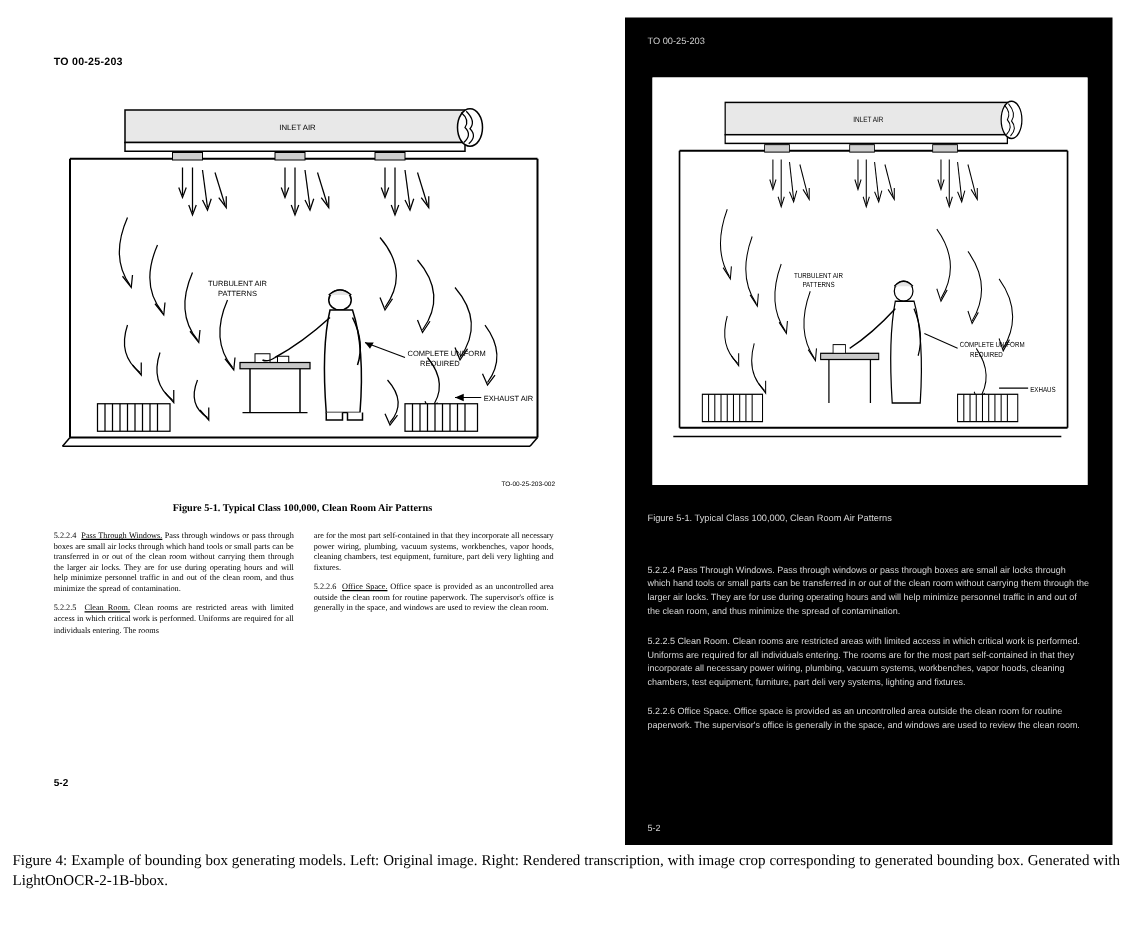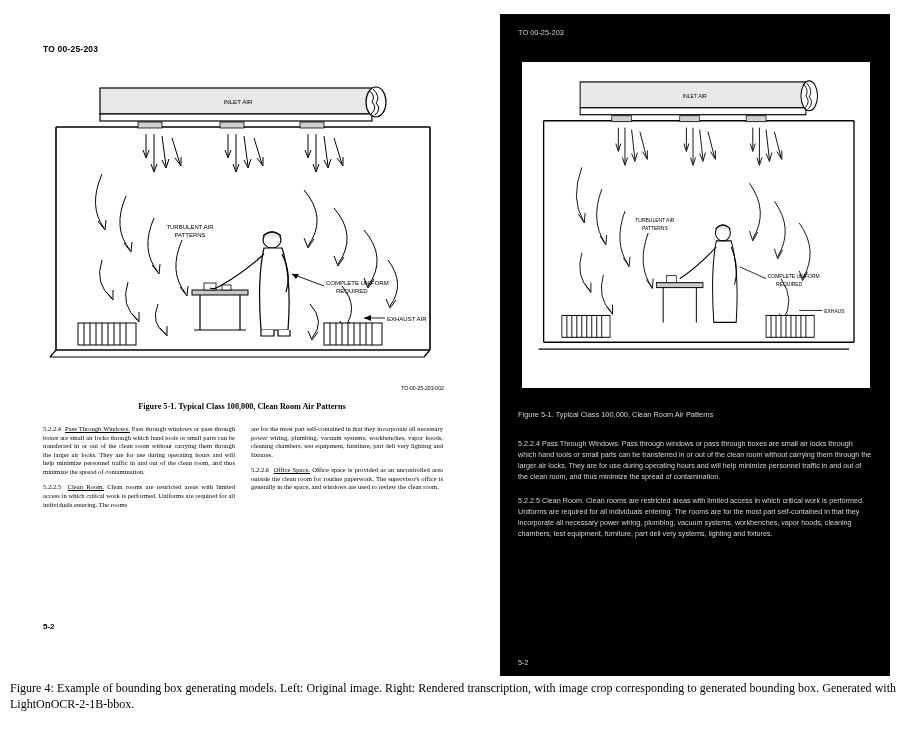--- a/index.html
+++ b/index.html
@@ -112,21 +112,21 @@
   }
   .fig-caption-right {
     position: absolute;
     left: 18px; top: 396px;
     width: 350px;
     font-size: 7.4px;
     color: #d6d6d6;
   }
   .body-right {
     position: absolute;
-    left: 18px; top: 424px;
+    left: 18px; top: 436px;
     width: 355px;
     font-size: 7.2px;
     line-height: 1.55;
     color: #d6d6d6;
   }
   .body-right p { margin: 0 0 12px 0; }
   .pgnum-right {
     position: absolute;
     left: 18px; top: 644px;
     font-size: 7.2px;
@@ -426,20 +426,21 @@
           <path d="M350 240 L322 240" stroke="#000" stroke-width="0.9" fill="none"></path>
         </svg>
       </div>
     </div>
 
     <div class="fig-caption-right">Figure 5-1. Typical Class 100,000, Clean Room Air Patterns</div>
 
     <div class="body-right">
       <p>5.2.2.4 Pass Through Windows. Pass through windows or pass through boxes are small air locks through which hand tools or small parts can be transferred in or out of the clean room without carrying them through the larger air locks. They are for use during operating hours and will help minimize personnel traffic in and out of the clean room, and thus minimize the spread of contamination.</p>
       <p>5.2.2.5 Clean Room. Clean rooms are restricted areas with limited access in which critical work is performed. Uniforms are required for all individuals entering. The rooms are for the most part self-contained in that they incorporate all necessary power wiring, plumbing, vacuum systems, workbenches, vapor hoods, cleaning chambers, test equipment, furniture, part deli very systems, lighting and fixtures.</p>
+      <p>5.2.2.6 Office Space. Office space is provided as an uncontrolled area outside the clean room for routine paperwork. The supervisor's office is generally in the space, and windows are used to review the clean room.</p>
     </div>
 
     <div class="pgnum-right">5-2</div>
   </div>
 
   <div class="bottom-caption">Figure 4: Example of bounding box generating models. Left: Original image. Right: Rendered transcription, with image crop corresponding to generated bounding box. Generated with LightOnOCR-2-1B-bbox.</div>
 
 </div>
 
 </body></html>

